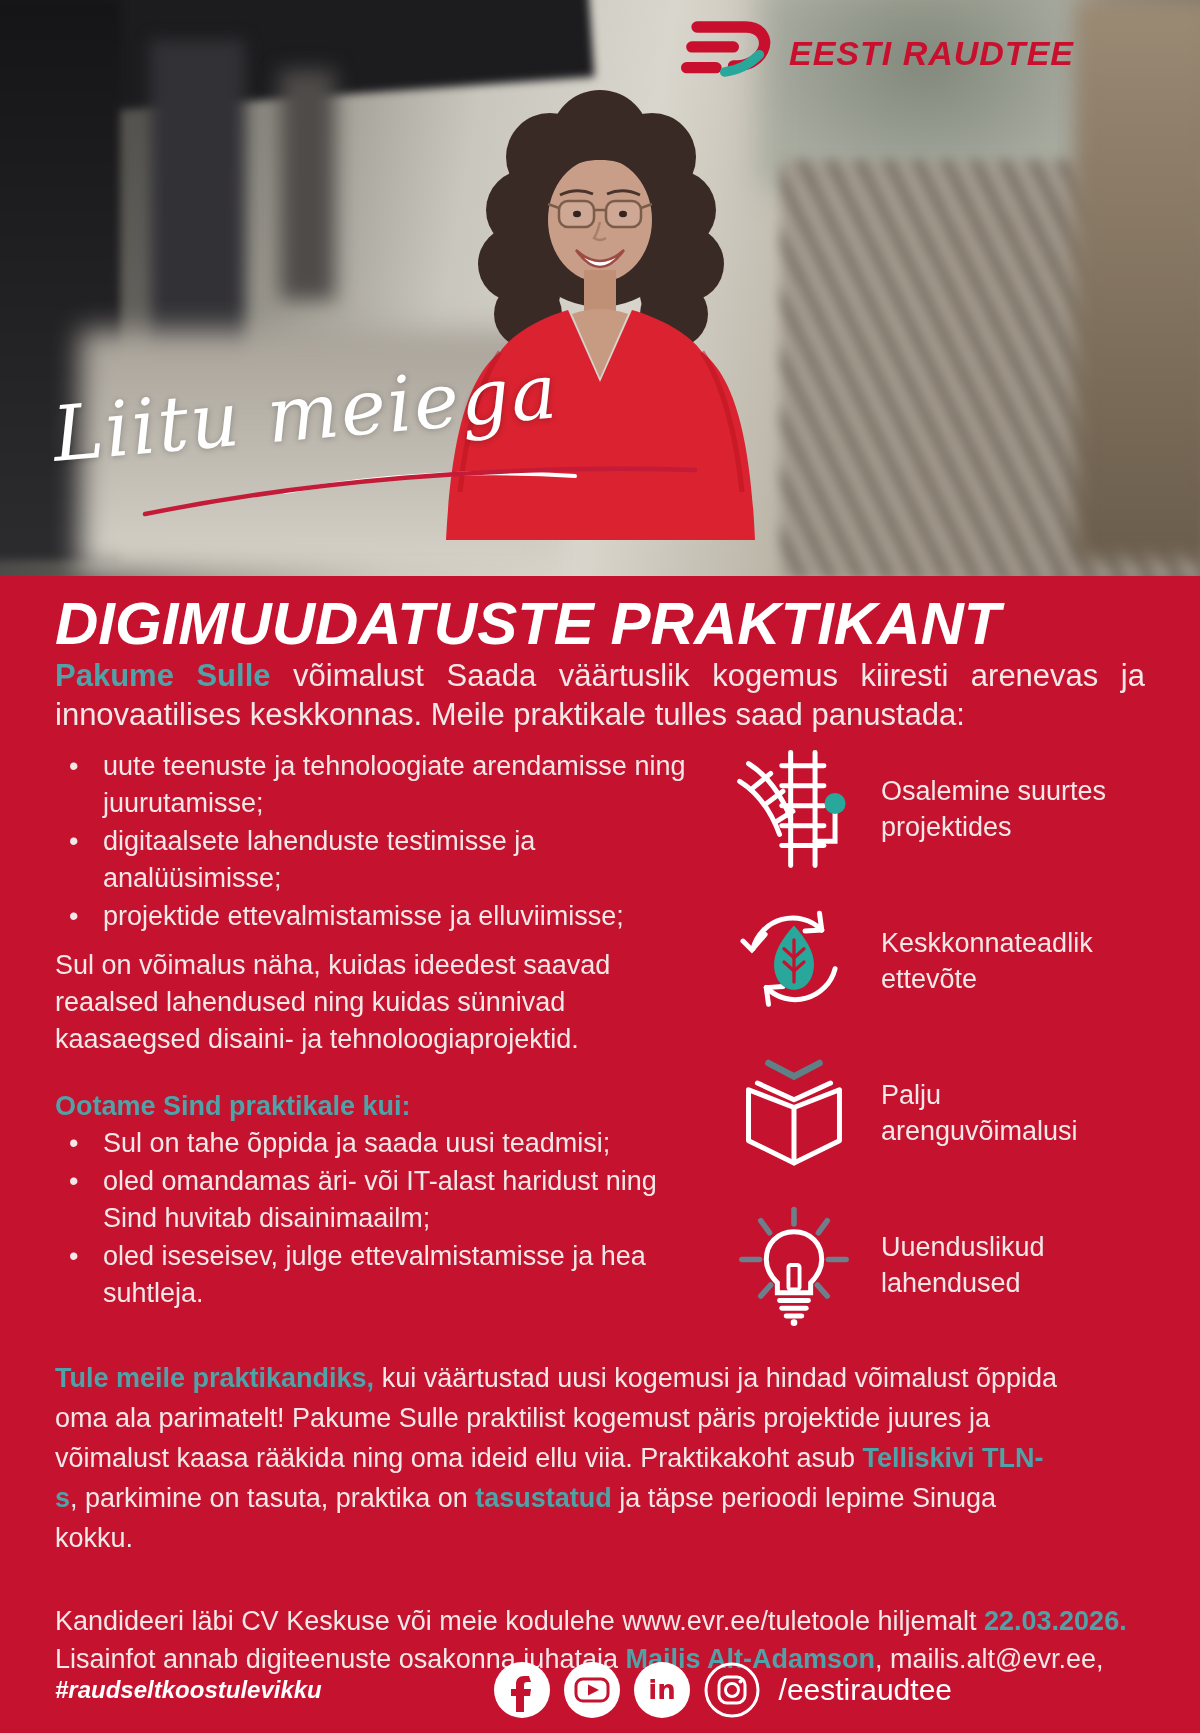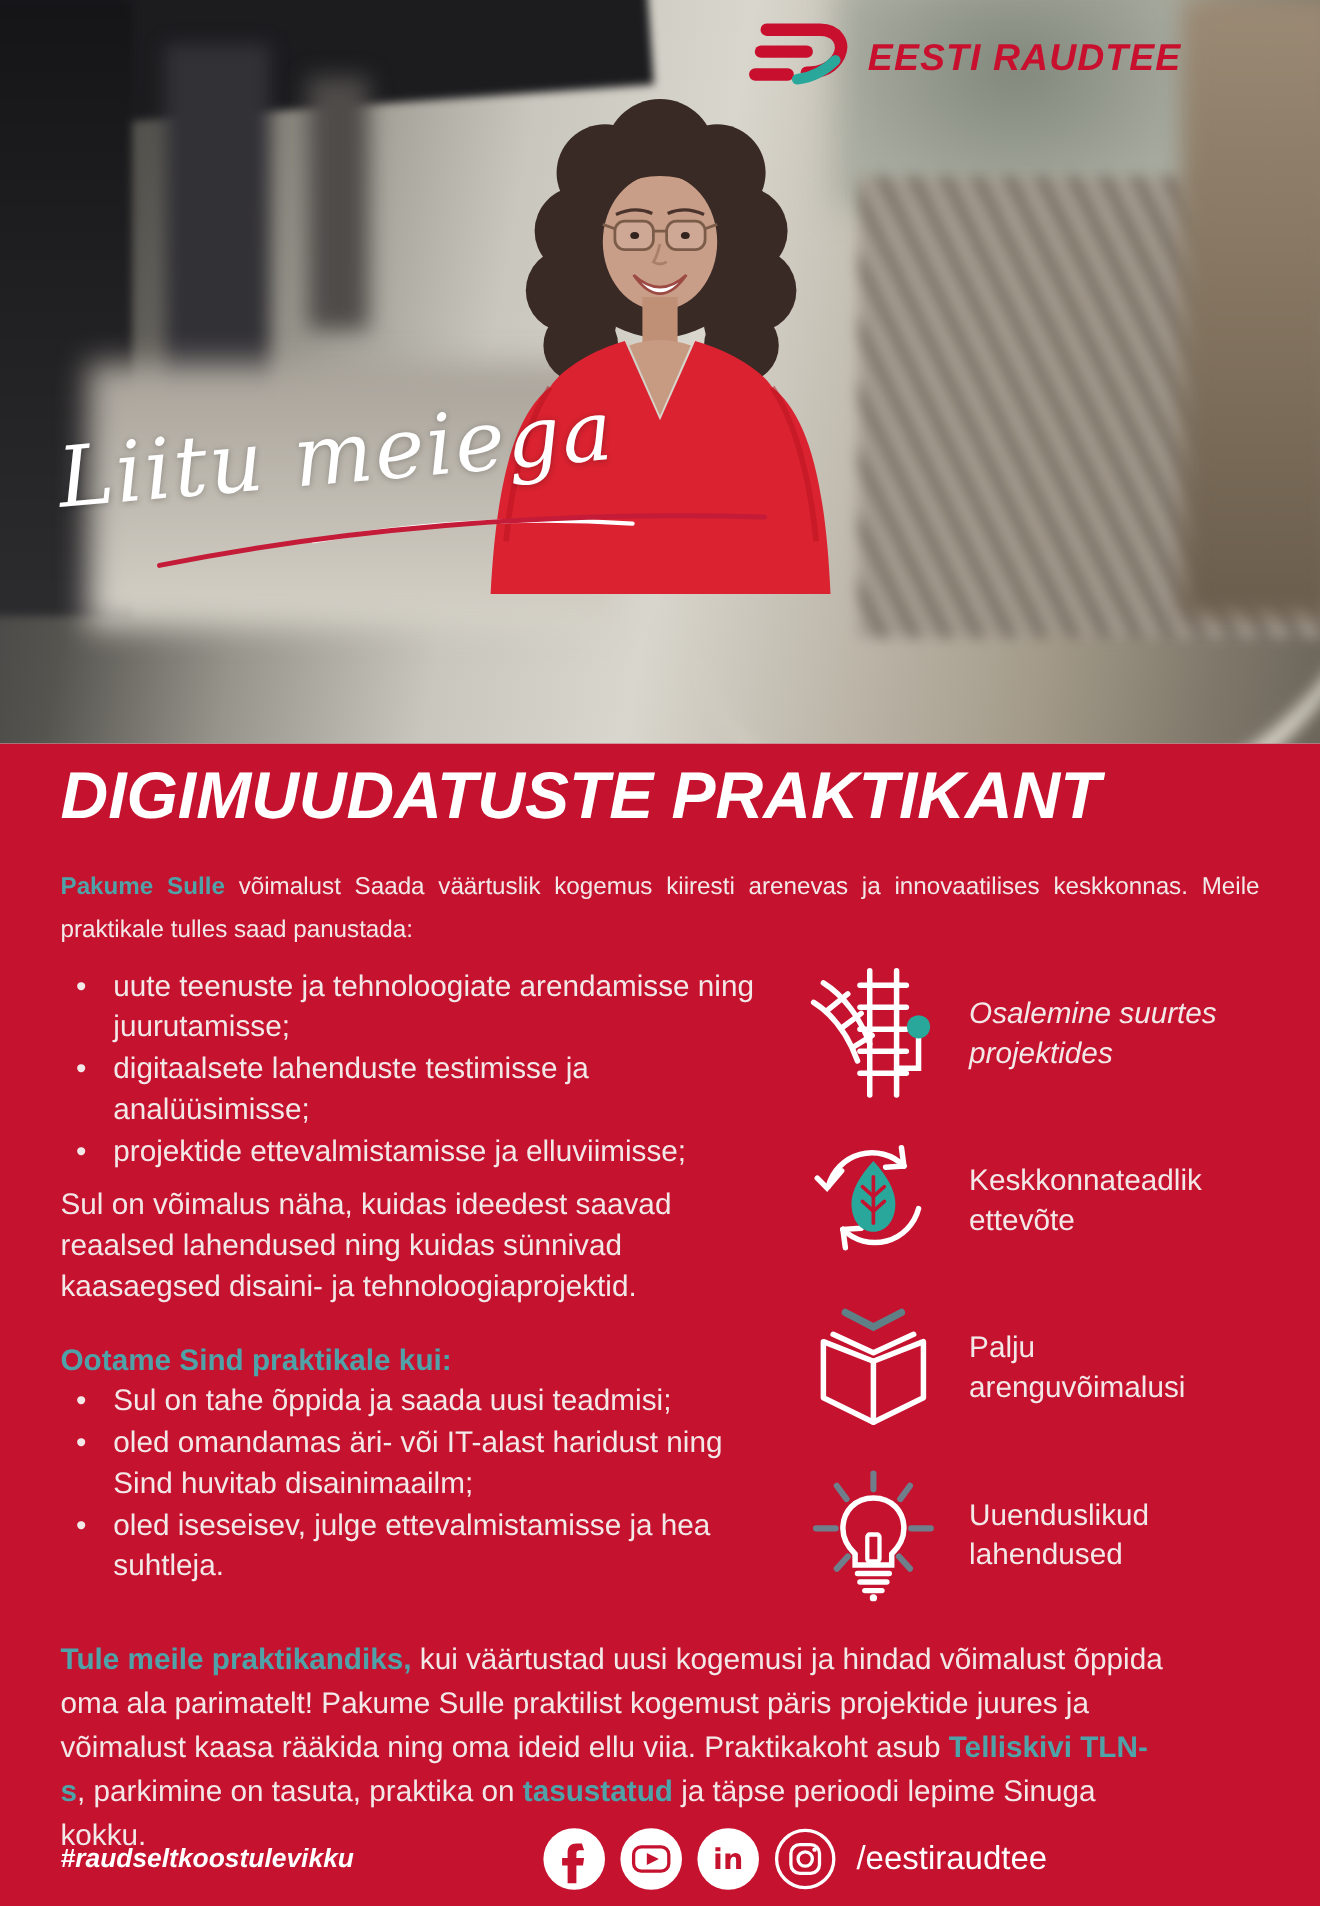--- a/index.html
+++ b/index.html
@@ -7,21 +7,21 @@
   body {
     width:1200px; height:1733px;
     background:#c5122f;
     font-family:"Liberation Sans", sans-serif;
     color:#f3e8e8;
     overflow:hidden;
     position:relative;
   }
 
   
-  .hero { position:relative; width:1200px; height:676px; background:#cfccc4; overflow:hidden; }
+  .hero { position:relative; width:1200px; height:576px; background:#cfccc4; overflow:hidden; }
   .bg { position:absolute; }
   .bg-base { inset:0;
     background:linear-gradient(100deg,#3c3c3e 0%,#55544f 12%,#97948b 24%,#c9c6bd 38%,#d9d6cd 52%,#beb8ab 66%,#a39a89 80%,#7f786a 92%,#6b655a 100%); }
   .bg-canopy { top:-50px; left:-70px; width:660px; height:150px; background:#1c1c1f; transform:rotate(-4deg); filter:blur(4px); }
   .bg-col1 { left:-30px; top:0; width:150px; height:560px; background:linear-gradient(#151517,#2c2b2e); filter:blur(4px); }
   .bg-col2 { left:150px; top:40px; width:95px; height:350px; background:#323136; filter:blur(8px); }
   .bg-col3 { left:280px; top:70px; width:55px; height:230px; background:#4e4b49; filter:blur(10px); }
   .bg-platform { left:80px; top:330px; width:480px; height:240px; background:linear-gradient(180deg,#a8a299,#d6d2c8); filter:blur(14px); }
   .bg-trees { left:760px; top:-20px; width:330px; height:210px; background:radial-gradient(ellipse at 50% 40%,#80877a,#a8aba0 72%); filter:blur(16px); }
   .bg-tracks { left:780px; top:160px; width:430px; height:420px;
@@ -37,38 +37,38 @@
   .script { position:absolute; left:52px; top:368px; font-family:"DejaVu Serif", serif;
     font-style:italic; font-size:76px; color:#ffffff; transform:rotate(-5deg);
     letter-spacing:2px; text-shadow:0 1px 6px rgba(0,0,0,.25); }
   .swoosh { position:absolute; left:55px; top:430px; }
 
   
   .content { position:relative; padding:0 55px; }
   .job-title { margin-top:16px; font-size:60px; line-height:64px; font-weight:800;
     font-style:italic; color:#ffffff; letter-spacing:0; white-space:nowrap; }
 
-  .intro { margin-top:30px; font-size:22px; line-height:39px; text-align:justify; }
+  .intro { font-size:31px; line-height:39px; text-align:justify; }
   .hl { color:#4fa3a8; font-weight:bold; }
 
   .main-grid { display:flex; margin-top:14px; }
   .col-left { flex:0 0 640px; }
   .col-right { flex:1; padding-left:38px; padding-top:0; }
 
   ul.blist { list-style:none; }
   ul.blist li { position:relative; padding-left:48px; font-size:27px; line-height:37px; margin-bottom:1px; }
   ul.blist li::before { content:"\2022"; position:absolute; left:14px; top:0; }
   .note { font-size:27px; line-height:37px; margin-top:12px; }
   .expect-h { margin-top:30px; font-size:27px; line-height:37px; font-weight:bold; color:#4fa3a8; }
 
   .benefit { display:flex; align-items:center; gap:26px; margin-bottom:30px; }
   .benefit:last-child { margin-bottom:0; }
   .benefit-icon { flex:0 0 122px; height:122px; }
   .benefit-label { font-size:27px; line-height:36px; max-width:235px; }
-  .b1 { margin-top:0;font-style:italic; }
+  .b1 { margin-top:0; }
   .b4 { margin-top:14px; }
 
   .outro { margin-top:32px; font-size:27px; line-height:40px; max-width:1010px; }
   .contact { margin-top:44px; font-size:27px; line-height:38px; }
 
   .footer { position:absolute; left:0; bottom:14px; width:992px; padding:0 40px 0 55px;
     display:flex; align-items:center; justify-content:space-between; }
   .hashtag { font-size:24px; font-weight:bold; font-style:italic; color:#ffffff; }
   .socials { display:flex; align-items:center; gap:12px; }
   .social-handle { font-size:30px; color:#ffffff; margin-left:6px; }

